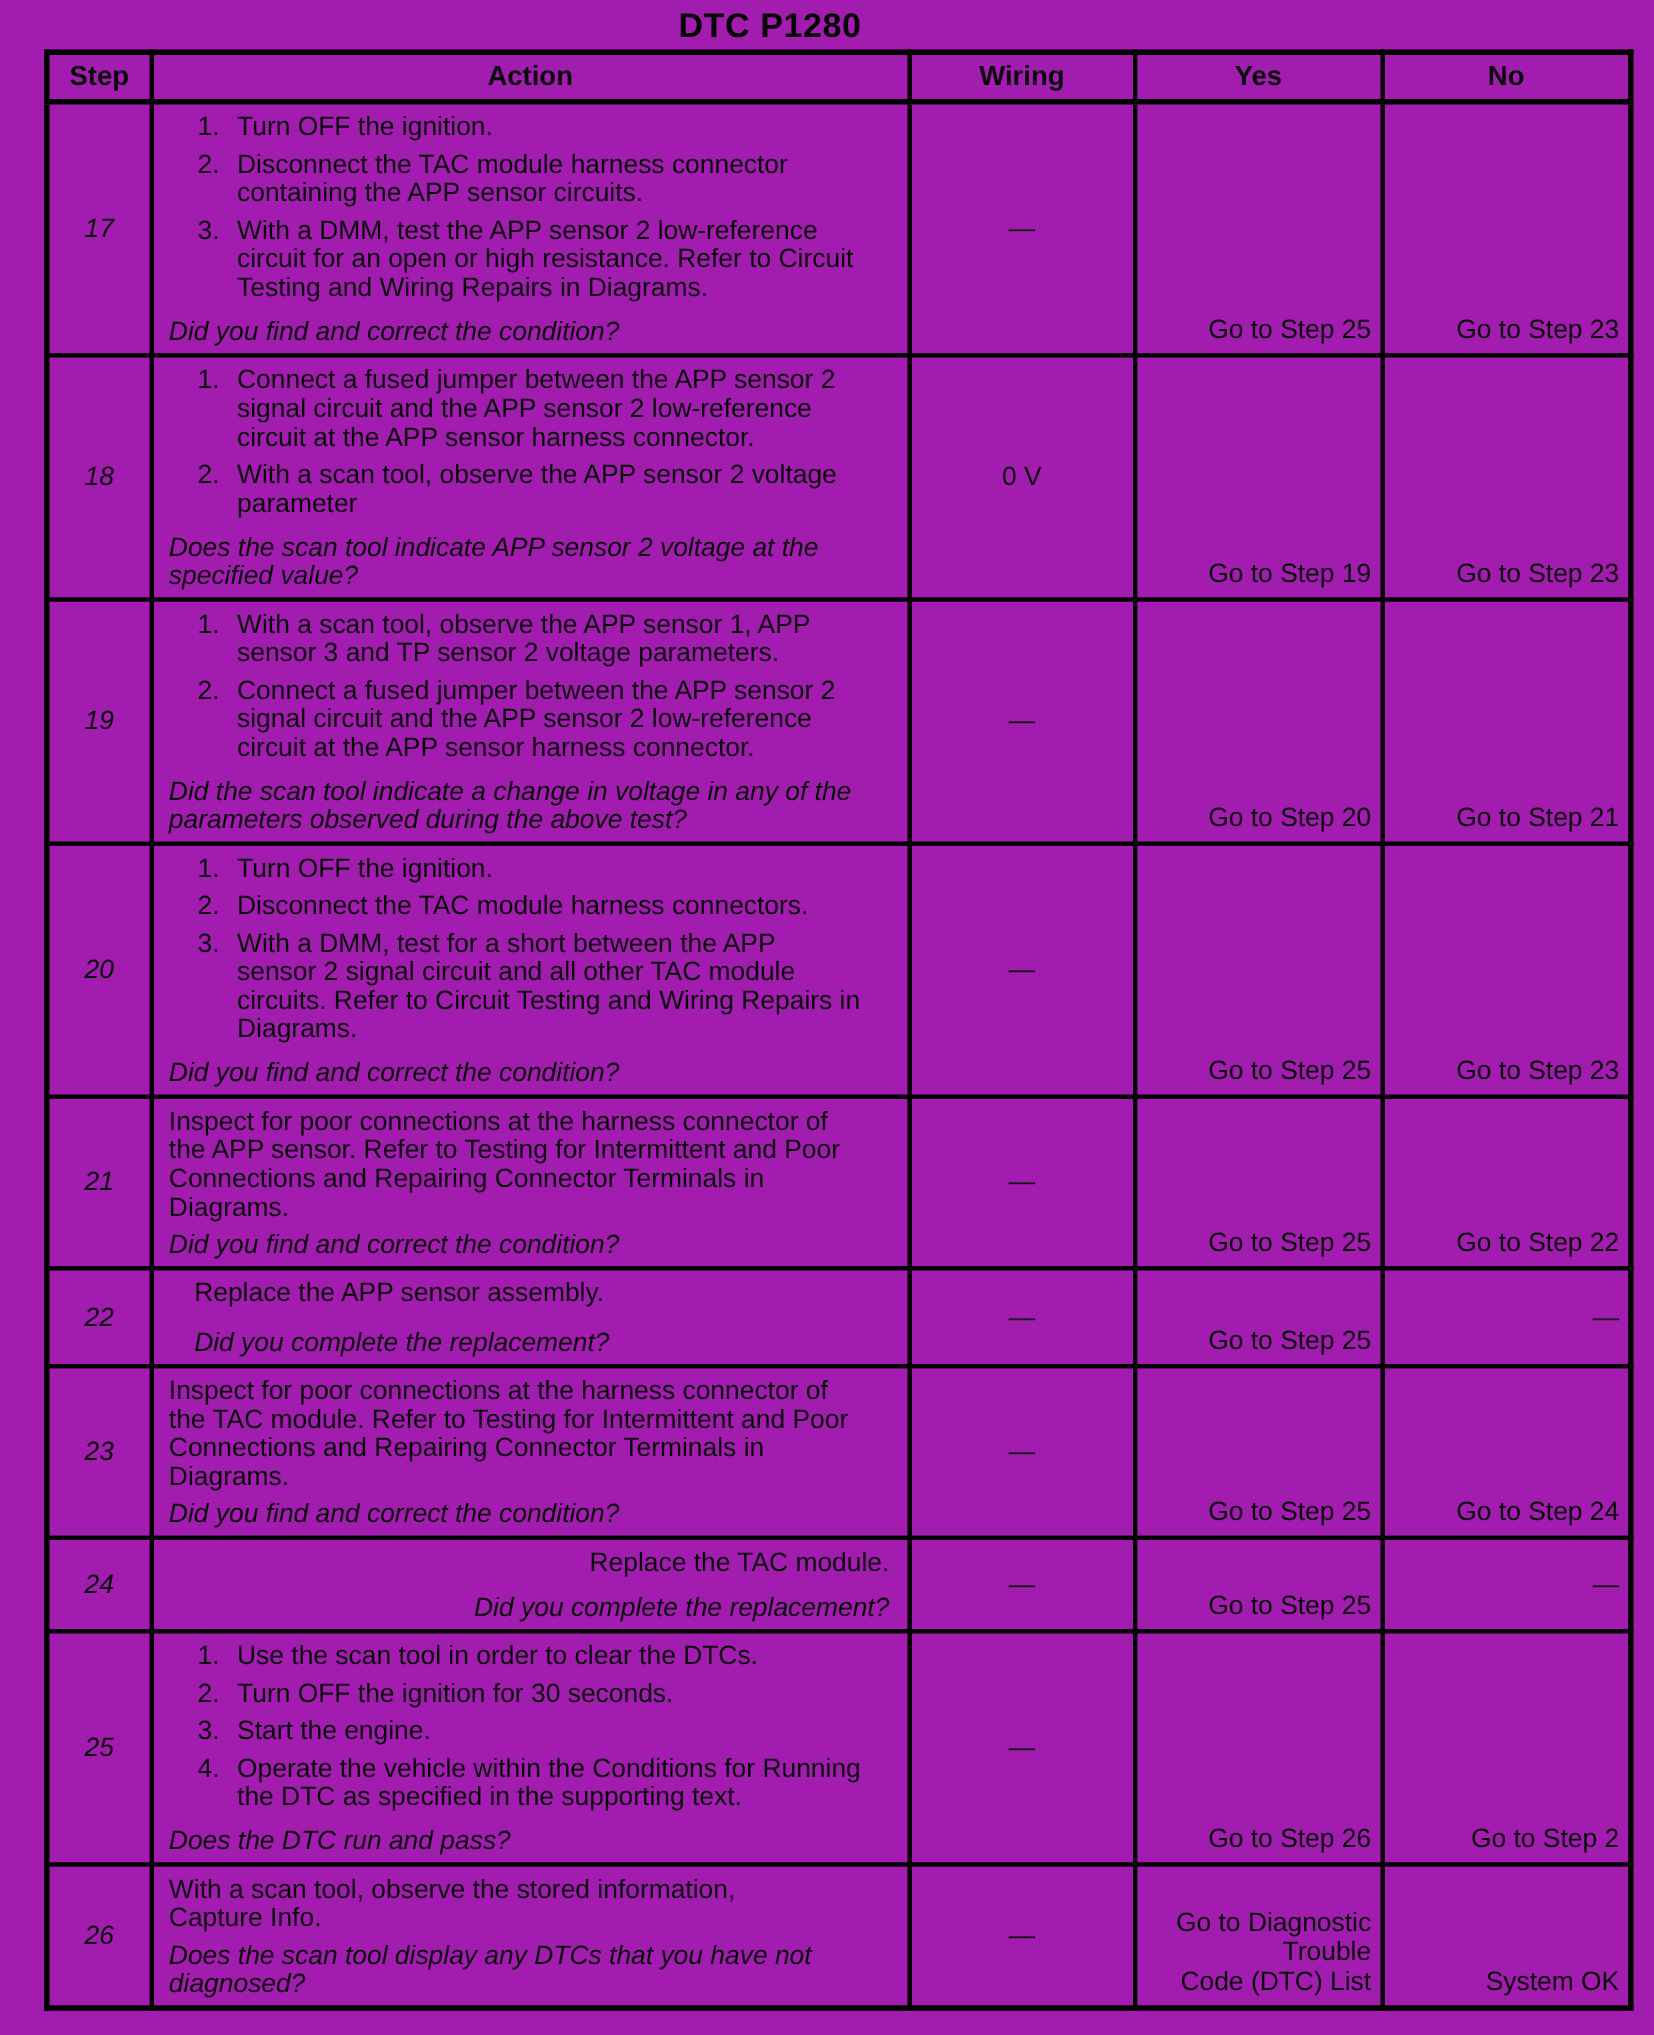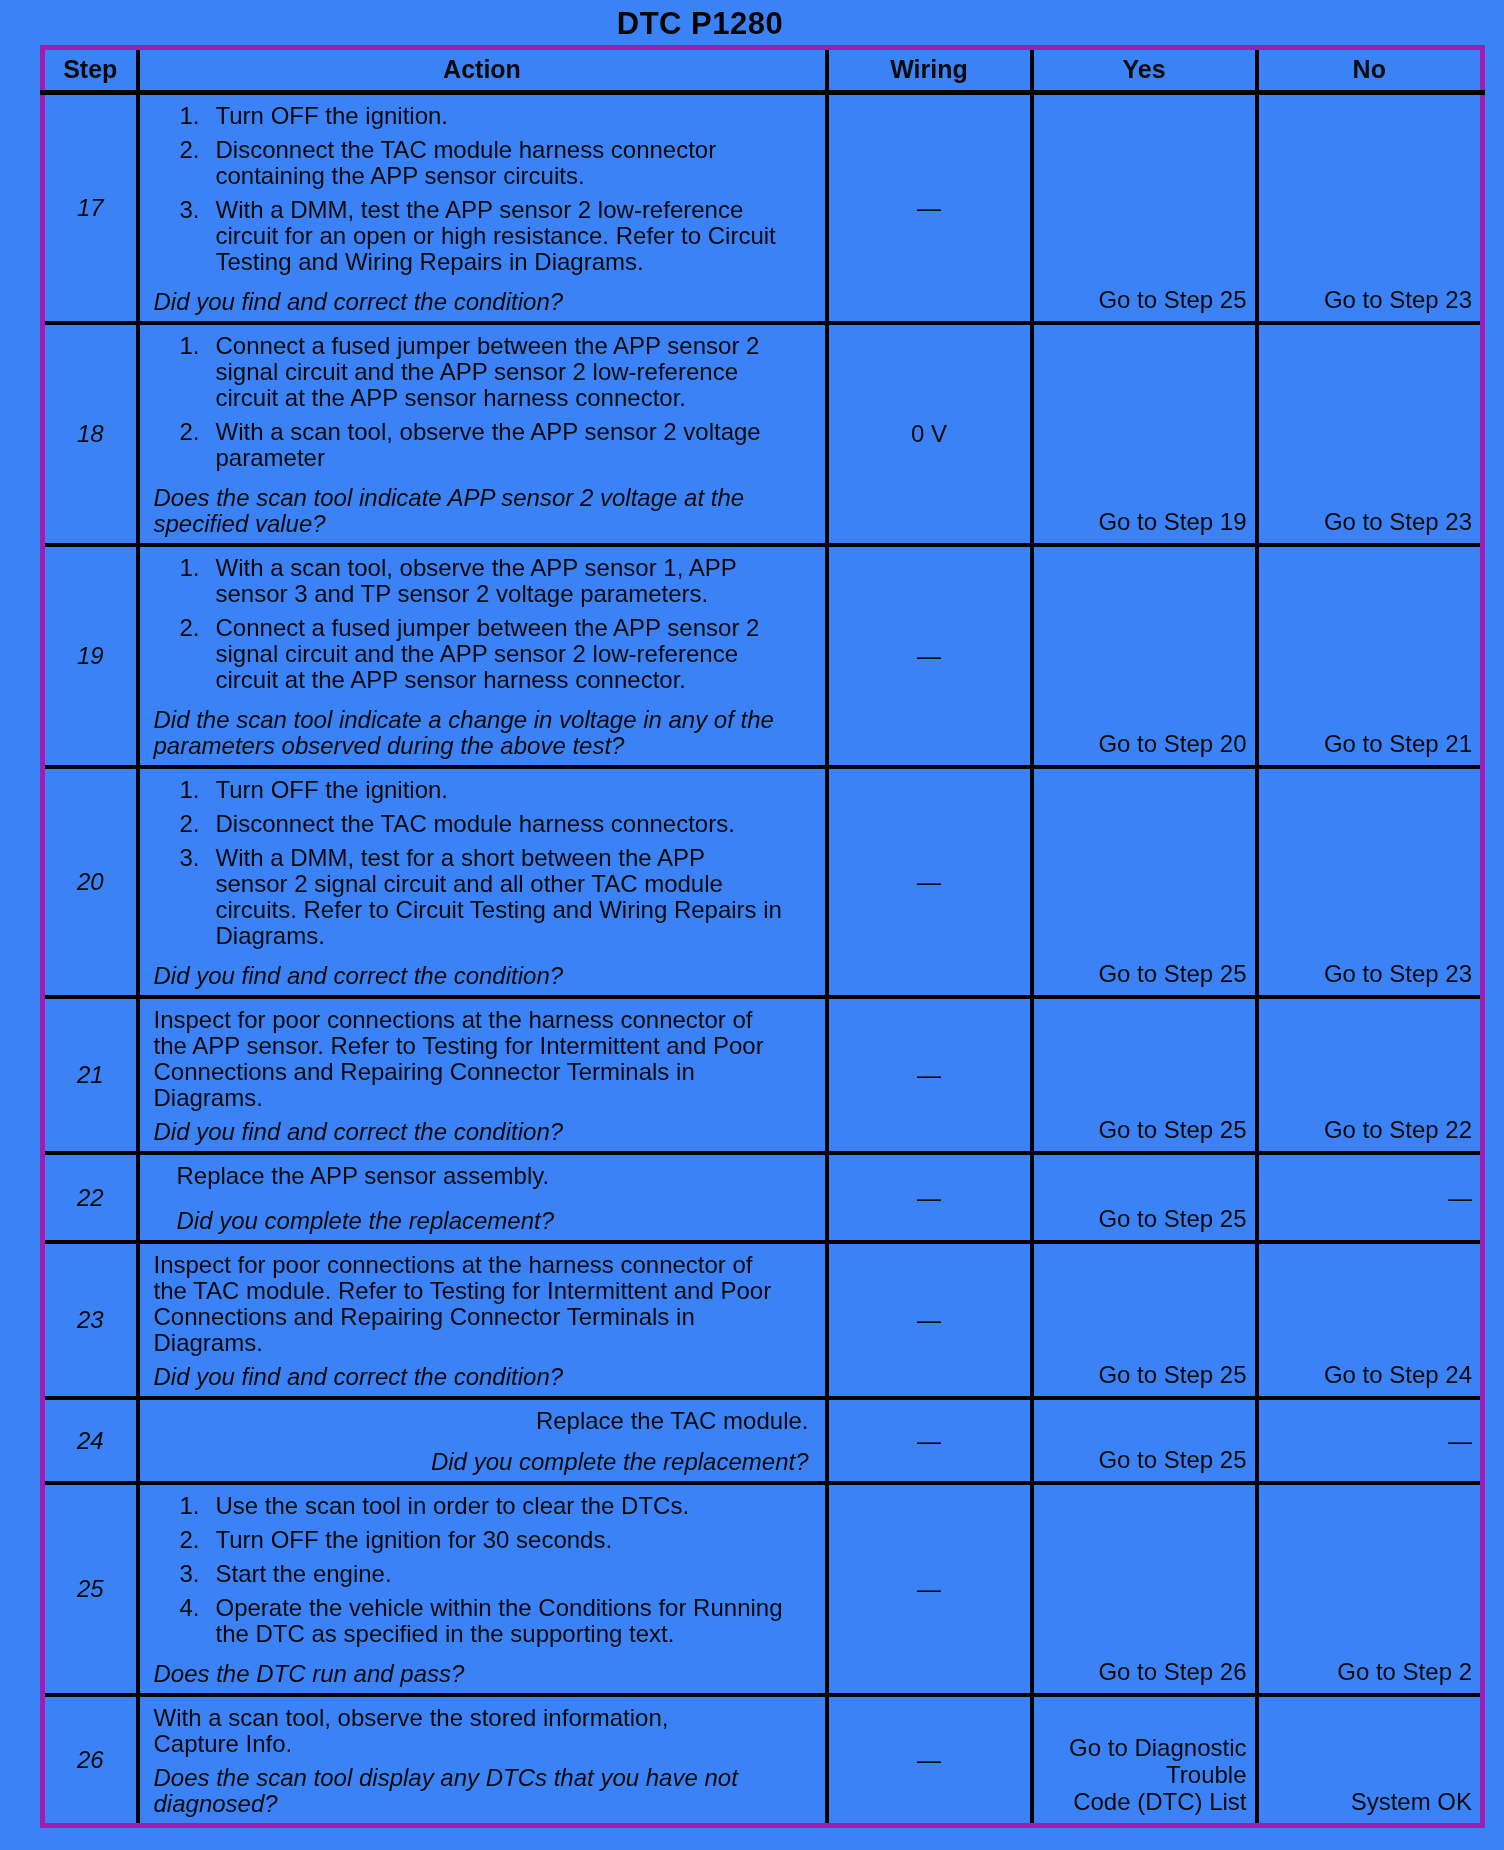--- a/index.html
+++ b/index.html
@@ -1,32 +1,32 @@
 <!DOCTYPE html>
 <html><head>
 <meta charset="utf-8">
 <style>
   html, body { margin:0; padding:0; }
   body {
     width:1504px; height:1850px; background:#ffffff;
     font-family:"Liberation Sans", sans-serif; color:#0a0a0a;
     -webkit-font-smoothing:antialiased;
   }
-  .page { position:relative; width:1504px; height:1850px; background:#3b82f6; overflow:hidden; }
+  .page { position:relative; width:1504px; height:1850px; background:#a21caf; overflow:hidden; }
 
   .doc-title {
     position:absolute; top:6px; left:0; width:1400px;
     text-align:center; font-weight:bold; font-size:31px; letter-spacing:0.5px;
     color:#050505;
   }
 
   table.dtc {
     position:absolute; left:40px; top:45px; width:1440px;
     border-collapse:collapse; table-layout:fixed;
-    border:5px solid #a21caf;
+    border:5px solid #000000;
   }
   .dtc th, .dtc td { border:4px solid #000; }
   .dtc thead th {
     font-weight:bold; font-size:25px; padding:5px 2px 6px;
     border-bottom:5px solid #000; text-align:center; height:34px;
     box-sizing:border-box;
   }
 
   td.step-cell { text-align:center; vertical-align:middle; font-size:24px; padding:0 2px; }
   .step-num { display:inline-block;font-style:italic; }

